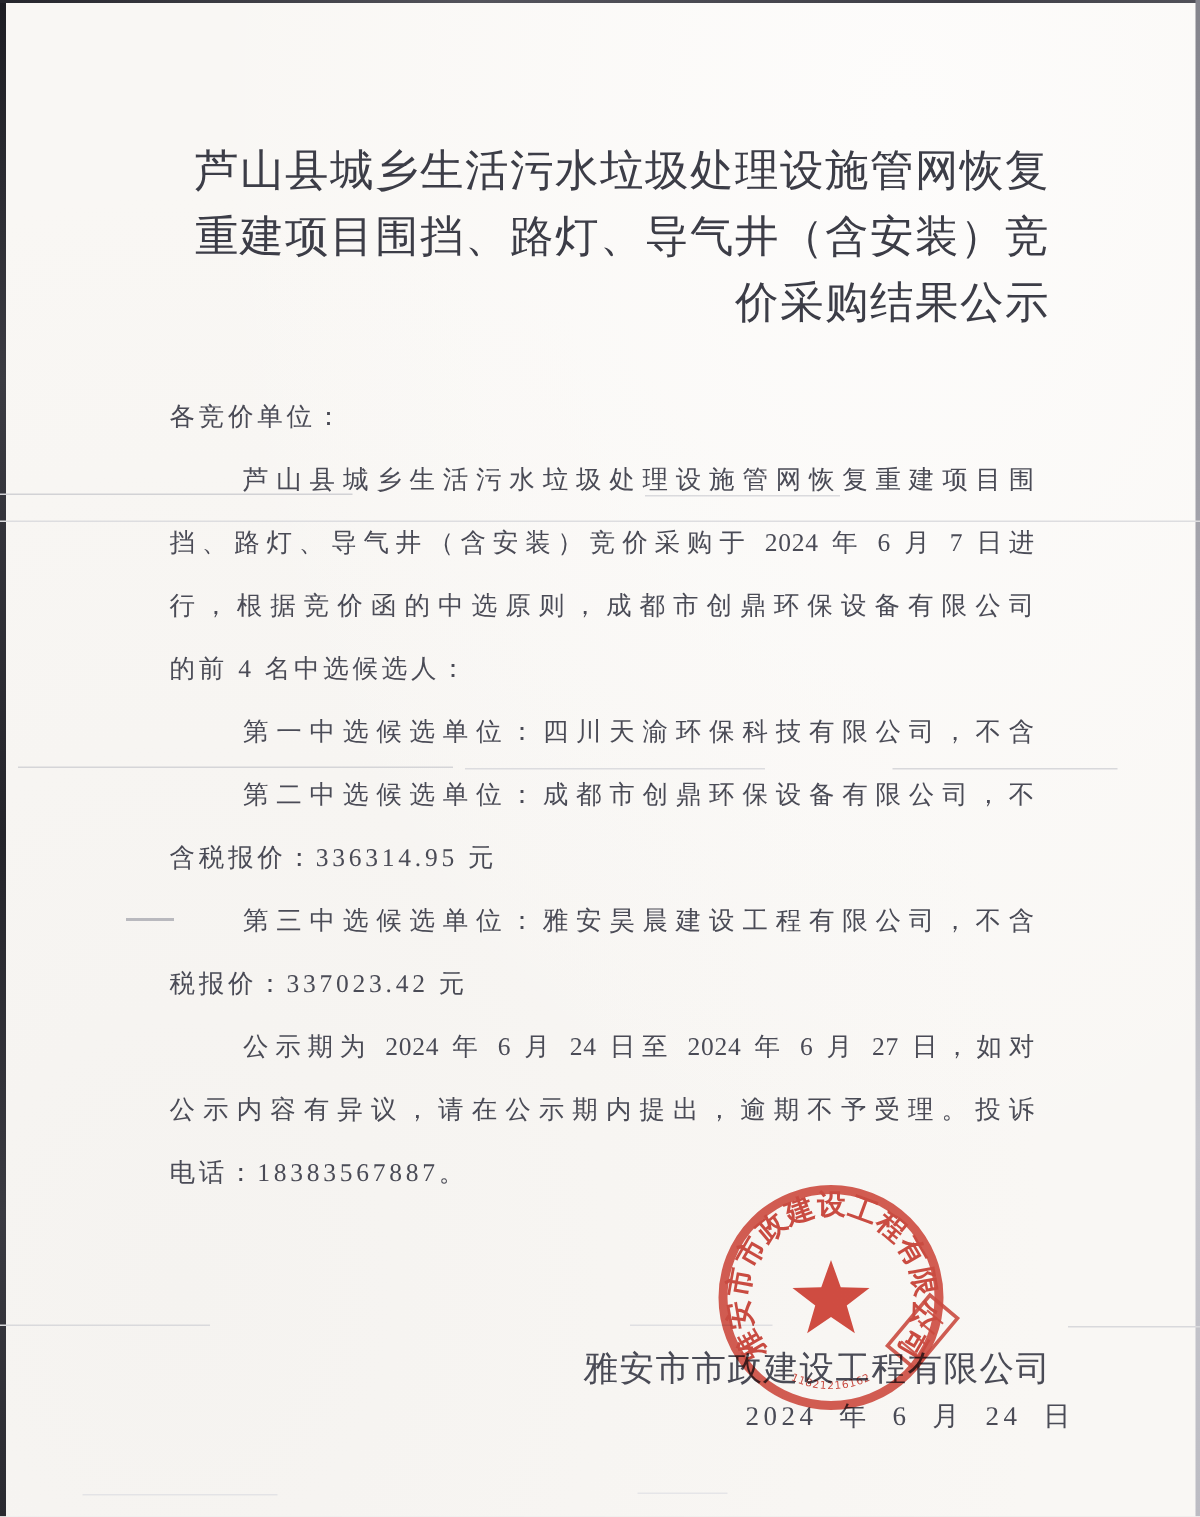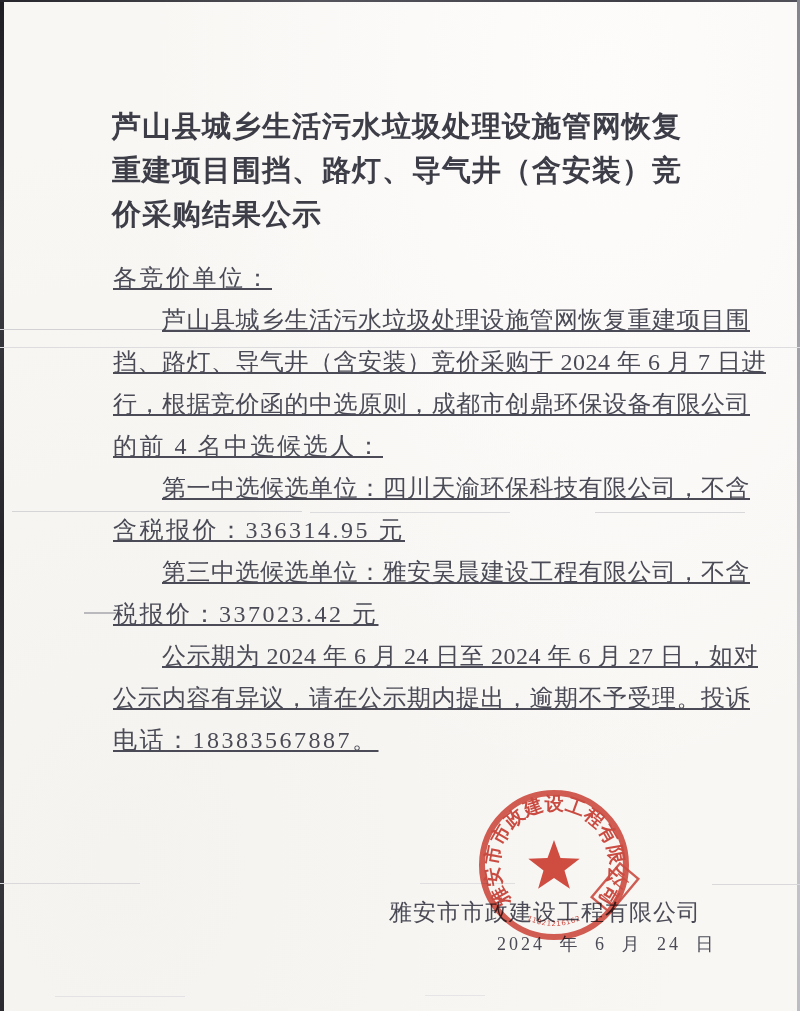--- a/index.html
+++ b/index.html
@@ -14,27 +14,27 @@
   }
   
   .edge-left{position:absolute;left:0;top:0;width:4px;height:100%;
     background:linear-gradient(180deg,#1d1d22,#3b3b42 25%,#24242a 55%,#3a3a41 80%,#2a2a30);}
   .edge-top{position:absolute;left:0;top:0;width:100%;height:2px;
     background:linear-gradient(90deg,#26262c,#54545c 40%,#3e3e46 80%,#515159);}
   .edge-right{position:absolute;right:0;top:0;width:3px;height:100%;
     background:linear-gradient(180deg,#84848c,#a7a7af 40%,#c8c8ce 75%,#bcbcc3);}
   .crease{position:absolute;height:1px;pointer-events:none;}
 
-  .title{position:absolute;top:92px;left:100px;width:600px;margin:12px;
-    text-align:left;font-size:29px;font-weight:bold;color:#3c3d47;
+  .title{position:absolute;top:92px;left:100px;width:600px;margin:0;
+    text-align:right;font-size:29px;font-weight:normal;color:#3c3d47;
     letter-spacing:1px;line-height:44px;}
   .title .t-line{height:44px;}
 
   .body-block{position:absolute;top:257px;left:113px;width:577px;
-    font-size:24px;line-height:42px;text-decoration:underline;}
+    font-size:17px;line-height:42px;}
   .line{height:42px;white-space:nowrap;}
   .plain{letter-spacing:2.5px;}
   .just{text-align:justify;text-align-last:justify;letter-spacing:0.5px;}
   .indent{text-indent:49px;}
 
   .sig-company{position:absolute;top:897px;left:389px;font-size:23px;
     letter-spacing:1px;white-space:nowrap;}
   .sig-date{position:absolute;top:932px;left:497px;font-size:18px;
     letter-spacing:3px;word-spacing:7px;white-space:nowrap;}
 
@@ -68,20 +68,21 @@
     <div class="t-line">价采购结果公示</div>
   </h1>
 
   <div class="body-block">
     <div class="line plain">各竞价单位：</div>
     <div class="line just indent">芦山县城乡生活污水垃圾处理设施管网恢复重建项目围</div>
     <div class="line just">挡、路灯、导气井（含安装）竞价采购于 2024 年 6 月 7 日进</div>
     <div class="line just">行，根据竞价函的中选原则，成都市创鼎环保设备有限公司</div>
     <div class="line plain">的前 4 名中选候选人：</div>
     <div class="line just indent">第一中选候选单位：四川天渝环保科技有限公司，不含</div>
+    <div class="line just indent">第二中选候选单位：成都市创鼎环保设备有限公司，不</div>
     <div class="line plain">含税报价：336314.95 元</div>
     <div class="line just indent">第三中选候选单位：雅安昊晨建设工程有限公司，不含</div>
     <div class="line plain">税报价：337023.42 元</div>
     <div class="line just indent">公示期为 2024 年 6 月 24 日至 2024 年 6 月 27 日，如对</div>
     <div class="line just">公示内容有异议，请在公示期内提出，逾期不予受理。投诉</div>
     <div class="line plain">电话：18383567887。</div>
   </div>
 
   <div class="sig-company">雅安市市政建设工程有限公司</div>
   <div class="sig-date">2024 年 6 月 24 日</div>

